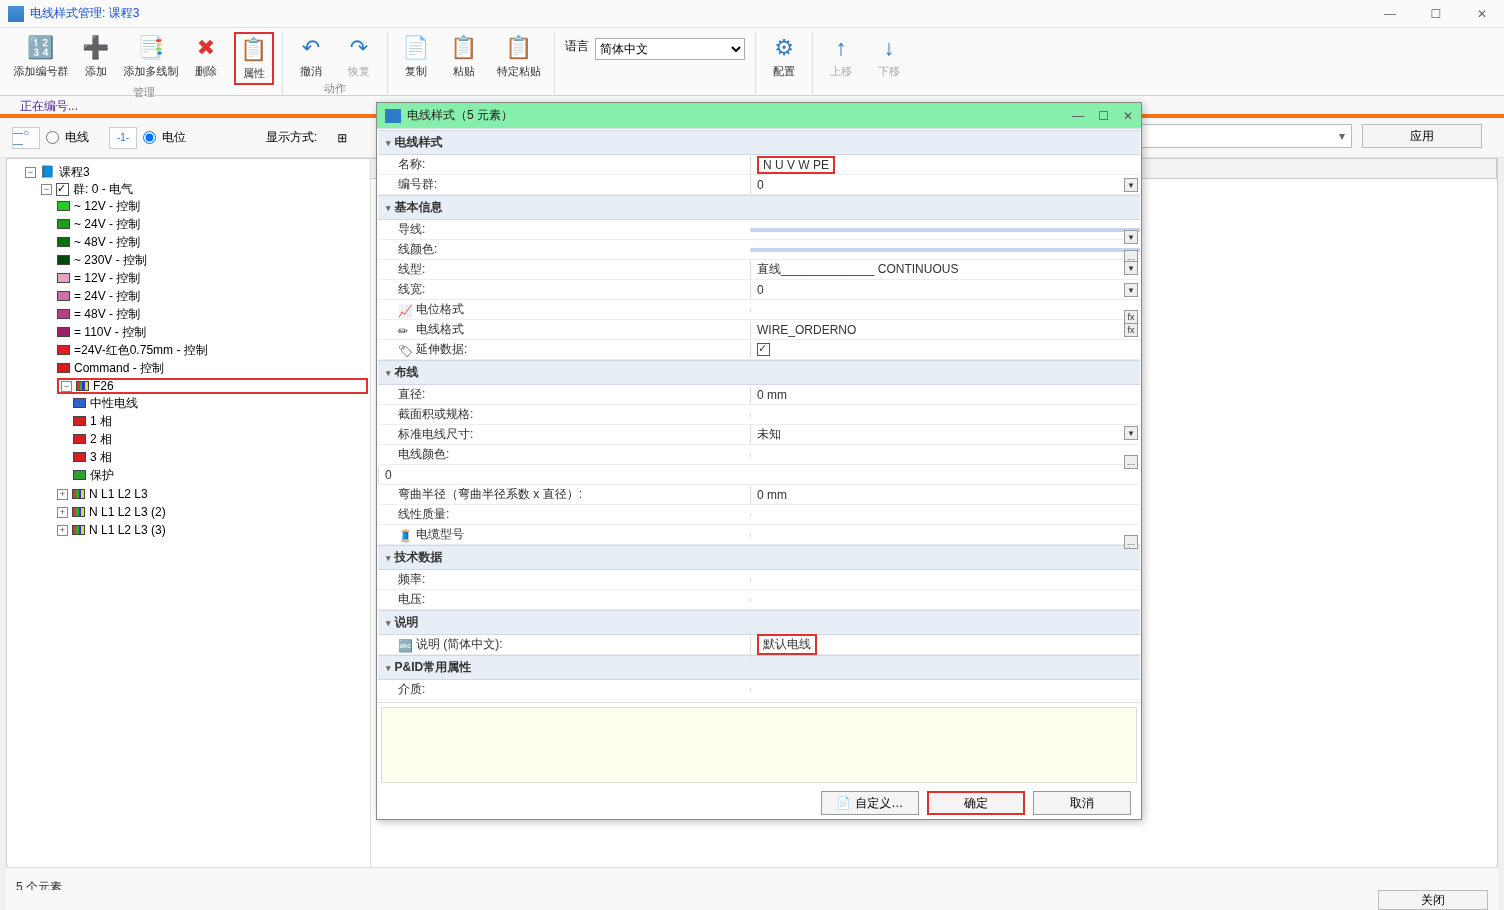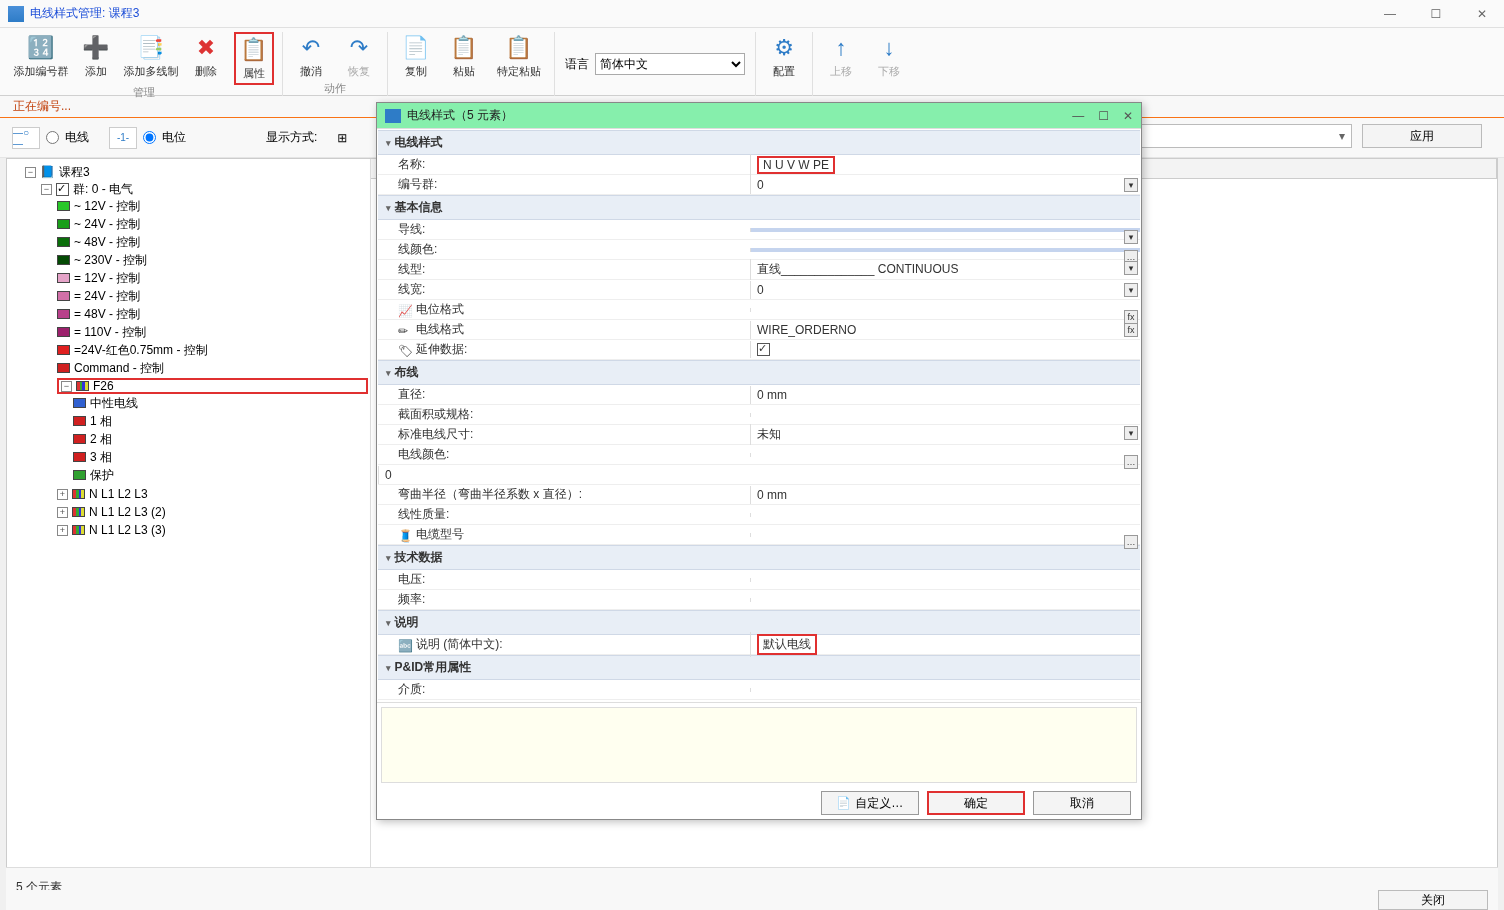--- a/index.html
+++ b/index.html
@@ -12,23 +12,23 @@
 .ribbon{height:68px;background:#fafafa;display:flex;align-items:flex-start;padding:4px 6px 0;border-bottom:1px solid #d0d0d0}
 .ribbon-group{display:flex;flex-direction:column;align-items:center;border-right:1px solid #e0e0e0;padding:0 8px;height:64px}
 .ribbon-group .buttons{display:flex;gap:8px}
 .ribbon-btn{display:flex;flex-direction:column;align-items:center;width:40px;cursor:pointer;padding:2px}
 .ribbon-btn .ic{width:28px;height:28px;display:flex;align-items:center;justify-content:center;font-size:22px}
 .ribbon-btn .lbl{font-size:11px;color:#333;margin-top:2px;white-space:nowrap}
 .ribbon-btn.wide{width:54px}
 .ribbon-btn.disabled .lbl,.ribbon-btn.disabled .ic{color:#aaa}
 .ribbon-group .grp-label{font-size:11px;color:#888;margin-top:auto}
 .ribbon-btn.hl{border:2px solid #e03030}
-.lang-sel{display:flex;align-items:center;gap:6px;padding:6px 10px;border-right:1px solid #e0e0e0;height:64px}
+.lang-sel{display:flex;gap:6px;padding:6px 10px;border-right:1px solid #e0e0e0;height:64px}
 .lang-sel select{width:150px;height:22px;border:1px solid #aaa;background:#fff}
-.editing-bar{height:22px;background:#f8f8f8;padding:2px 13px;color:#c2410c;border-bottom:1px solid #f97316}
+.editing-bar{height:22px;background:#f8f8f8;padding:2px 20px;color:#4c1d95;border-bottom:4px solid #f97316}
 .filter-bar{height:40px;background:#f8f8f8;display:flex;align-items:center;padding:0 12px;gap:20px;border-bottom:1px solid #e5e5e5}
 .filter-bar .radio-item{display:flex;align-items:center;gap:4px}
 .filter-bar .radio-item .rico{width:28px;height:22px;border:1px solid #ccc;background:#fff;display:flex;align-items:center;justify-content:center;color:#2e7cc7;font-size:10px}
 .filter-bar input[type=radio]{margin:0 2px}
 .main{position:absolute;top:158px;left:6px;right:6px;bottom:42px;background:#fff;border:1px solid #ccc;display:flex}
 .tree-panel{width:364px;border-right:1px solid #ddd;overflow:auto;padding:4px 2px}
 .tree ul{list-style:none;padding-left:16px}
 .tree li{padding:1px 0;white-space:nowrap}
 .tree .row{display:flex;align-items:center;gap:4px;height:16px}
 .tree .exp{width:11px;height:11px;border:1px solid #888;display:inline-flex;align-items:center;justify-content:center;font-size:9px;line-height:1;color:#555;background:#fff}
@@ -467,25 +467,25 @@
         <div class="v"></div>
       </div>
       <div class="pg-row">
         <div class="k"><span class="ico">🧵</span>电缆型号</div>
         <div class="v">
           <span class="dd">…</span>
         </div>
       </div>
       <div class="pg-section"><span class="arr">▾</span>技术数据</div>
       <div class="pg-row">
+        <div class="k">频率:</div>
+        <div class="v"></div>
+      </div>
+      <div class="pg-row">
         <div class="k">电压:</div>
-        <div class="v"></div>
-      </div>
-      <div class="pg-row">
-        <div class="k">频率:</div>
         <div class="v"></div>
       </div>
       <div class="pg-section"><span class="arr">▾</span>说明</div>
       <div class="pg-row">
         <div class="k"><span class="ico">🔤</span>说明 (简体中文):</div>
         <div class="v">
           <span class="hl-box">默认电线</span>
         </div>
       </div>
       <div class="pg-section"><span class="arr">▾</span>P&amp;ID常用属性</div>

